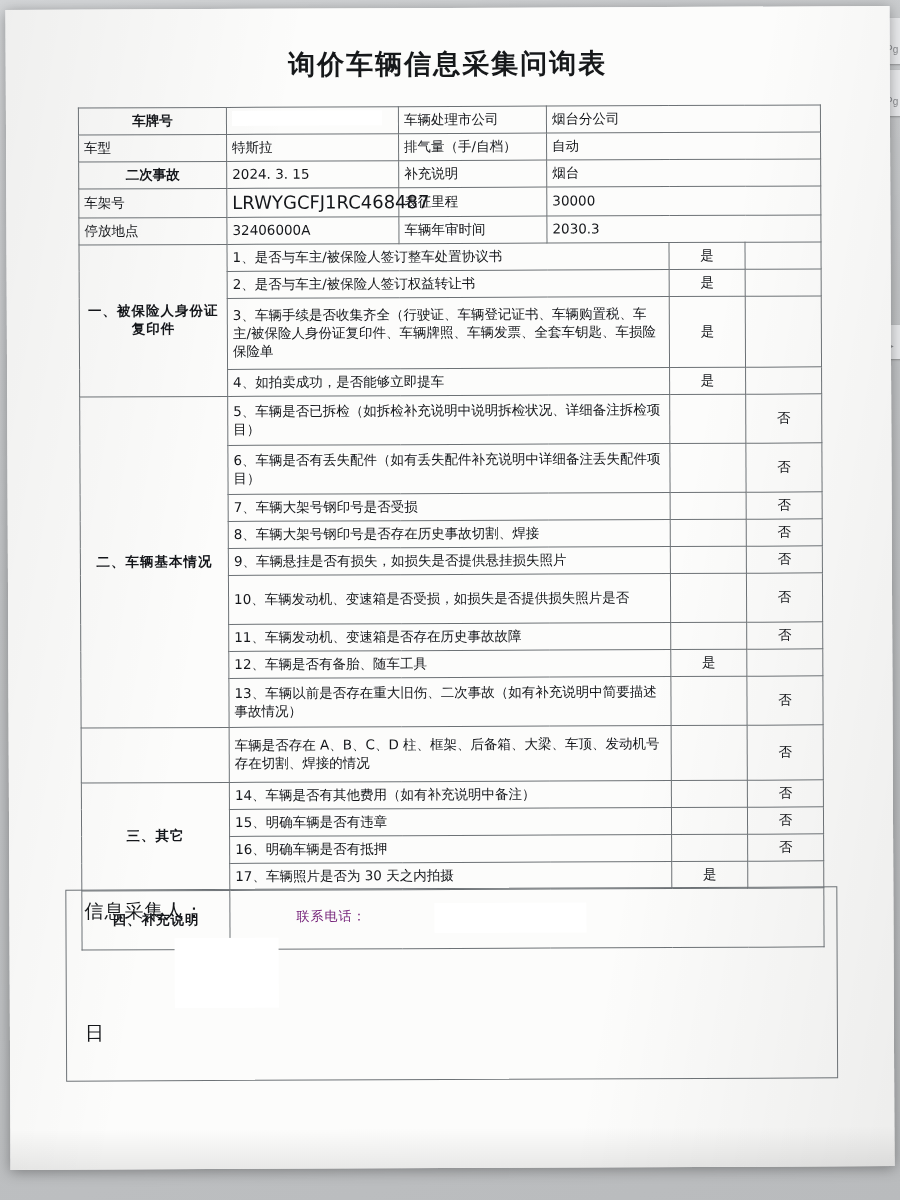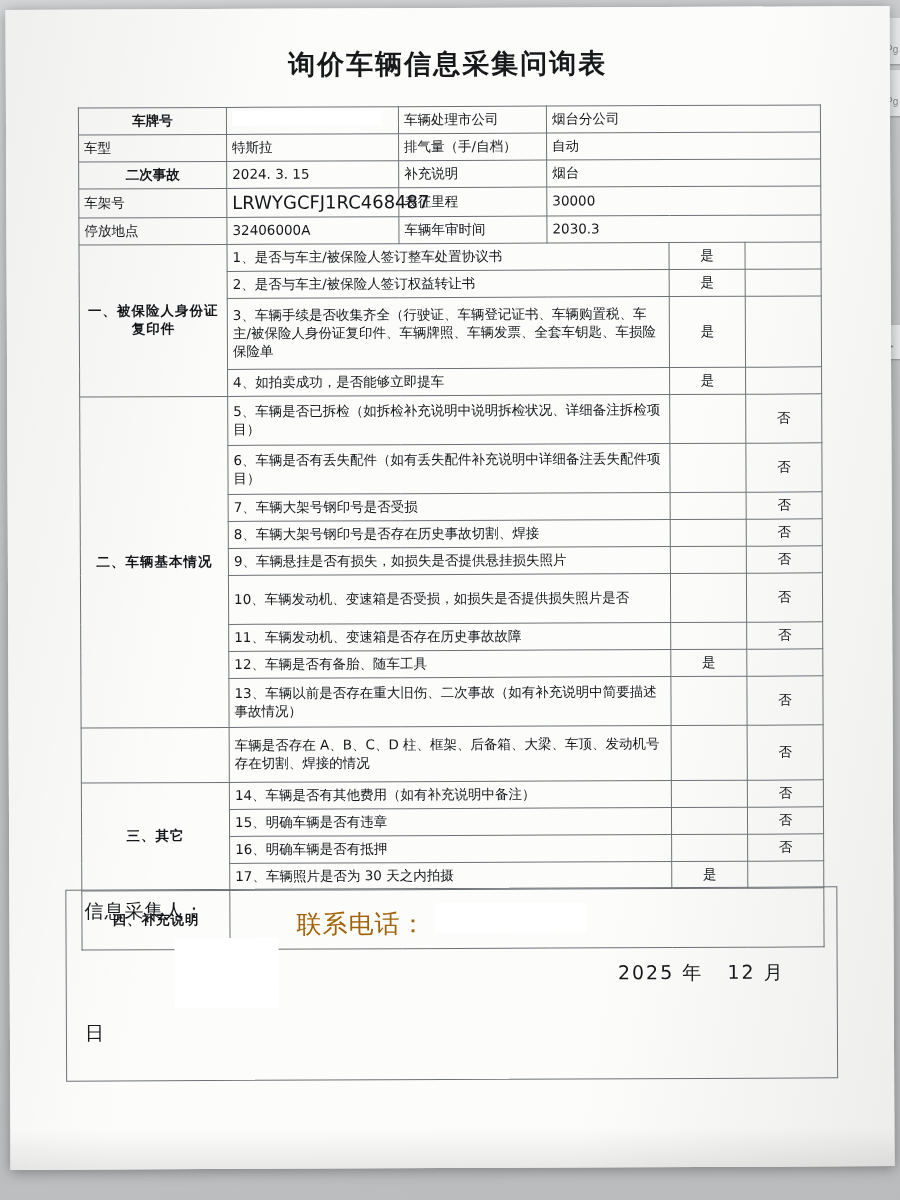--- a/index.html
+++ b/index.html
@@ -120,23 +120,23 @@
     font-family: Liberation Mono, monospace;
     font-size: 19px;
     letter-spacing: 1px;
     color: #15171a;
   }
   .footer .f-phone {
     position: absolute;
     left: 230px;
     top: 18px;
     font-family: "DejaVu Sans", "Liberation Sans", sans-serif;
-    font-size: 25px;
+    font-size: 13px;
     letter-spacing: 1px;
-    color: #a16207;
+    color: #701a75;
   }
   .footer .redact-block {
     position: absolute;
     background: #fff;
   }
   .footer .f-date {
     position: absolute;
     right: 52px;
     top: 72px;
     font-family: "DejaVu Sans", "Liberation Sans", sans-serif;
@@ -322,24 +322,17 @@
         <td class="q" colspan="5" style="height:54px;"></td>
       </tr>
     </tbody>
   </table>
 
   <div class="footer">
     <div class="f-line1">信息采集人：</div>
     <div class="f-phone">联系电话：</div>
     <div class="redact-block" style="left:108px;top:48px;width:104px;height:70px;"></div>
     <div class="redact-block" style="left:368px;top:14px;width:152px;height:30px;"></div>
-    <div class="f-date">
-      <span>2025</span>
-      <span>年</span>
-      &nbsp;
-      <span>12</span>
-      <span>月</span>
-    </div>
     <div class="f-day">日</div>
   </div>
 
   <div class="shadowband"></div>
 </div>
 
 </body></html>

